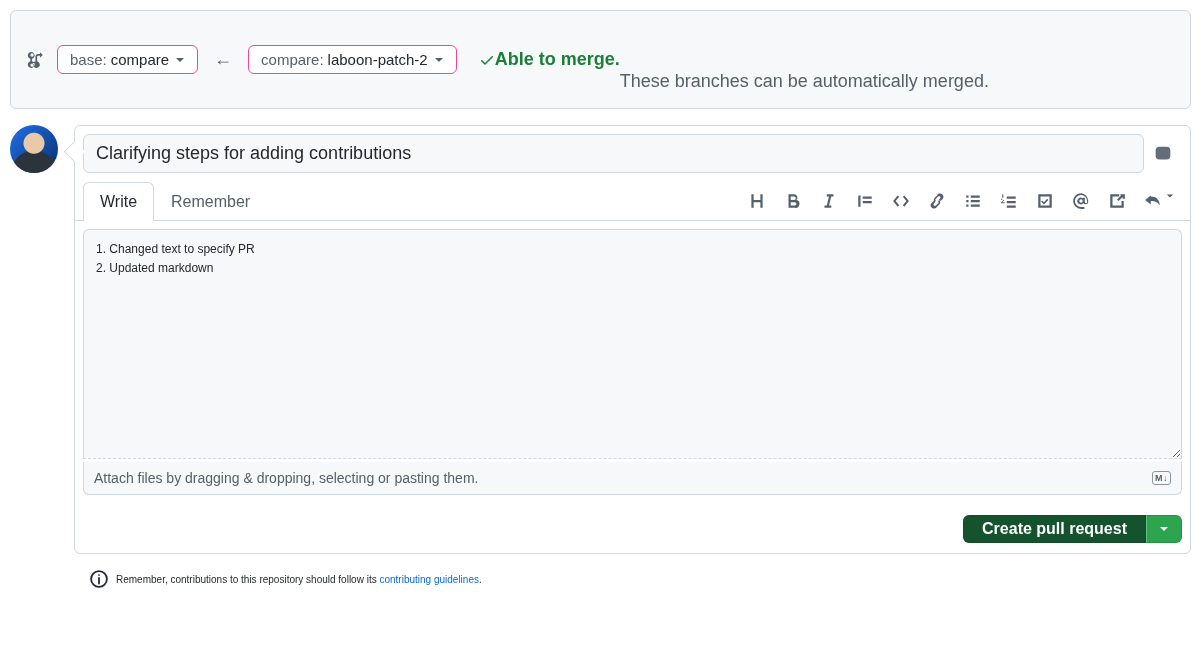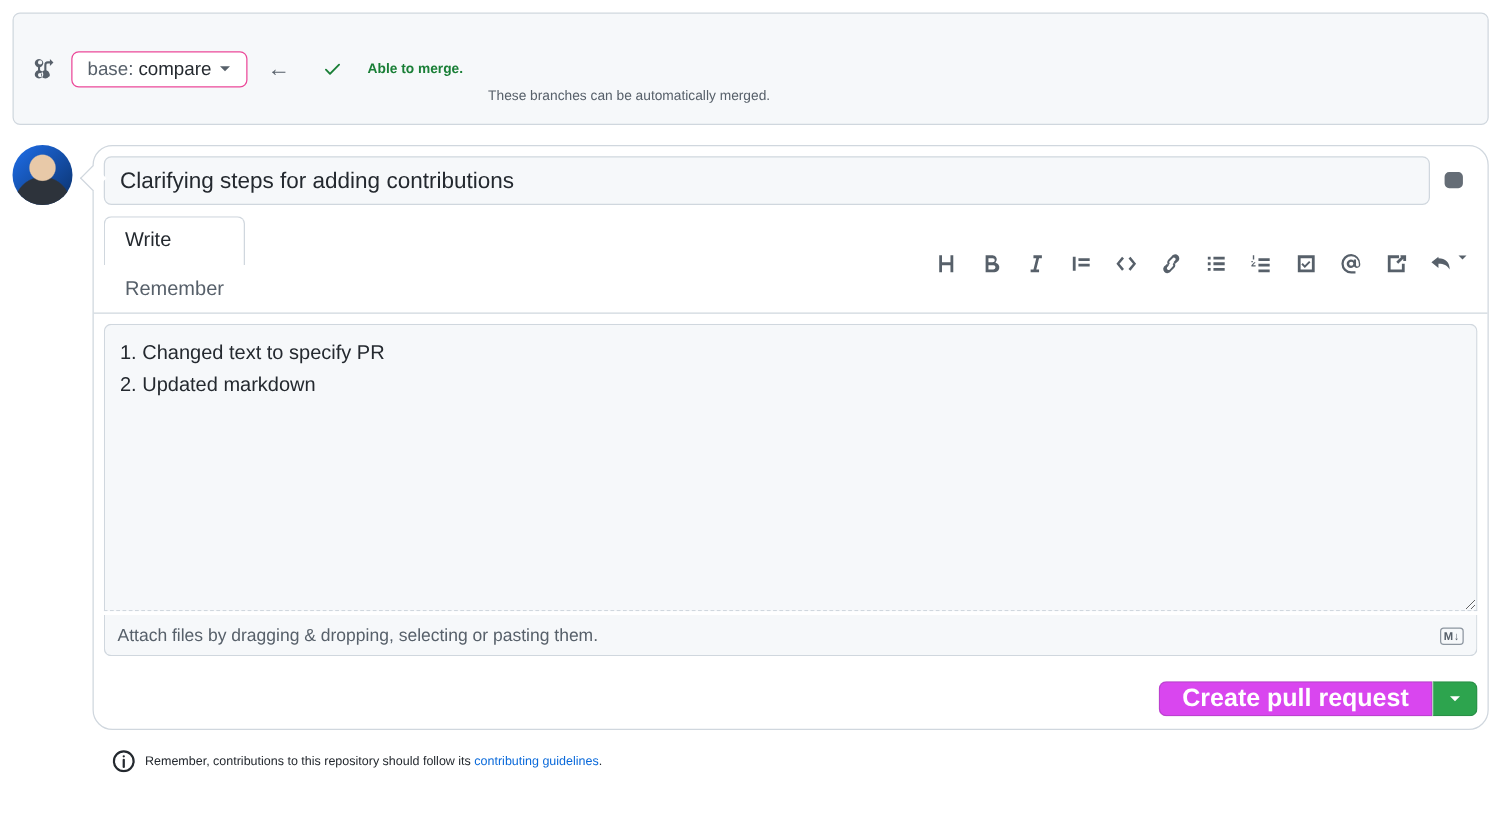--- a/index.html
+++ b/index.html
@@ -32,34 +32,34 @@
       border-radius: 6px;
       padding: 5px 12px;
       font-size: 15px;
       color: #24292f;
       cursor: pointer;
     }
     .branch-btn .label-grey { color: #57606a; }
     .branch-btn .label-black { color: #24292f; }
     .caret-down { width: 10px; height: 10px; fill: #57606a; margin-left: 2px;}
     .arrow-sep { color: #57606a; font-size: 18px; padding: 0 4px;}
-    .merge-status { display: flex; align-items: center; gap: 20px; font-size: 11px; margin-left: 10px;}
+    .merge-status { display: flex; align-items: center; gap: 0; font-size: 18px; margin-left: 10px;}
     .merge-check { width: 16px; height: 16px; fill: #1a7f37; }
     .merge-able { color: #1a7f37; font-weight: 600; }
     .merge-rest { color: #57606a; margin-top: 44px; }
 
     
     .comment-row { display: flex; gap: 16px; }
     .avatar { width: 48px; height: 48px; border-radius: 50%; background: linear-gradient(135deg,#1f6feb,#0a3069); flex-shrink: 0; position: relative; overflow:hidden;}
     .avatar::after{content:"";position:absolute;inset:0;background: radial-gradient(circle at 50% 38%, #e8c9a8 0 10px, transparent 11px), radial-gradient(circle at 50% 100%, #2d333b 0 22px, transparent 23px);}
 
     .comment-box {
       flex: 1;
       border: 1px solid #d0d7de;
-      border-radius: 16px;
+      border-radius: 6px;
       background: #ffffff;
       position: relative;
     }
     .comment-box::before {
       content: "";
       position: absolute;
       left: -8px;
       top: 18px;
       width: 14px;
       height: 14px;
@@ -74,21 +74,21 @@
       background: #f6f8fa;
       border: 1px solid #d0d7de;
       border-radius: 6px;
       padding: 8px 12px;
       font-size: 18px;
       color: #24292f;
     }
     .copilot-icon { width: 22px; height: 22px; fill: #656d76; margin-right:8px;}
 
     .tab-row { display: flex; align-items: center; border-bottom: 1px solid #d0d7de; padding: 0 8px; }
-    .tabs { display: flex; flex-direction: column; }
+    .tabs { display: flex; }
     .tab {
       padding: 10px 16px;
       font-size: 16px;
       color: #57606a;
       cursor: pointer;
       border: 1px solid transparent;
       border-bottom: none;
       border-radius: 6px 6px 0 0;
       position: relative;
       top: 1px;
@@ -105,48 +105,48 @@
 
     .body-area { padding: 8px; }
     .textarea {
       width: 100%;
       min-height: 230px;
       background: #f6f8fa;
       border: 1px solid #d0d7de;
       border-bottom: 1px dashed #d0d7de;
       border-radius: 6px 6px 0 0;
       padding: 10px 12px;
-      font-size: 16px;
+      font-size: 12px;
       color: #24292f;
       resize: vertical;
       font-family: inherit;
       line-height: 1.6;
     }
     .attach-bar {
       background: #f6f8fa;
       border: 1px solid #d0d7de;
       border-top: none;
       border-radius: 0 0 6px 6px;
       padding: 8px 10px;
       display: flex;
-      align-items: flex-end;
+      align-items: center;
       color: #57606a;
       font-size: 14px;
       gap: 31px;
     }
     .md-icon { margin-left: auto; border: 1px solid #8c959f; border-radius: 3px; font-size: 9px; font-weight: 700; padding: 1px 2px; color:#57606a; letter-spacing:0.5px;}
 
     .actions { display: flex; justify-content: flex-end; padding: 12px 8px 10px; gap:0;}
     .btn-primary {
-      background: #d946ef;
+      background: #14532d;
       color: #ffffff;
       border: 1px solid rgba(27,31,36,0.15);
       border-radius: 6px 0 0 6px;
       padding: 0 18px;
-      font-size: 20px;
+      font-size: 16px;
       font-weight: 600;
       cursor: pointer;
     }
     .btn-primary-dd {
       background: #2da44e;
       color: #ffffff;
       border: 1px solid rgba(27,31,36,0.15);
       border-left: 1px solid rgba(255,255,255,0.3);
       border-radius: 0 6px 6px 0;
       padding: 8px 12px;
@@ -177,20 +177,27 @@
   <button class="branch-btn">
     <span class="label-grey">base: </span>
       <span class="label-black">compare</span>
     <svg class="caret-down" viewBox="0 0 10 10">
         <path d="M1 3l4 4 4-4z"></path>
       </svg>
   </button>
 
   <span class="arrow-sep">←</span>
 
+  <button class="branch-btn">
+    <span class="label-grey">compare: </span>
+      <span class="label-black">laboon-patch-2</span>
+    <svg class="caret-down" viewBox="0 0 10 10">
+        <path d="M1 3l4 4 4-4z"></path>
+      </svg>
+  </button>
 
   <div class="merge-status">
     <svg class="merge-check" viewBox="0 0 16 16">
         <path d="M13.78 4.22a.75.75 0 0 1 0 1.06l-7.25 7.25a.75.75 0 0 1-1.06 0L2.22 9.28a.75.75 0 1 1 1.06-1.06L6 10.94l6.72-6.72a.75.75 0 0 1 1.06 0Z"></path>
       </svg>
     <span class="merge-able">Able to merge.</span>
     <span class="merge-rest"> These branches can be automatically merged.</span>
   </div>
 </div>
 

